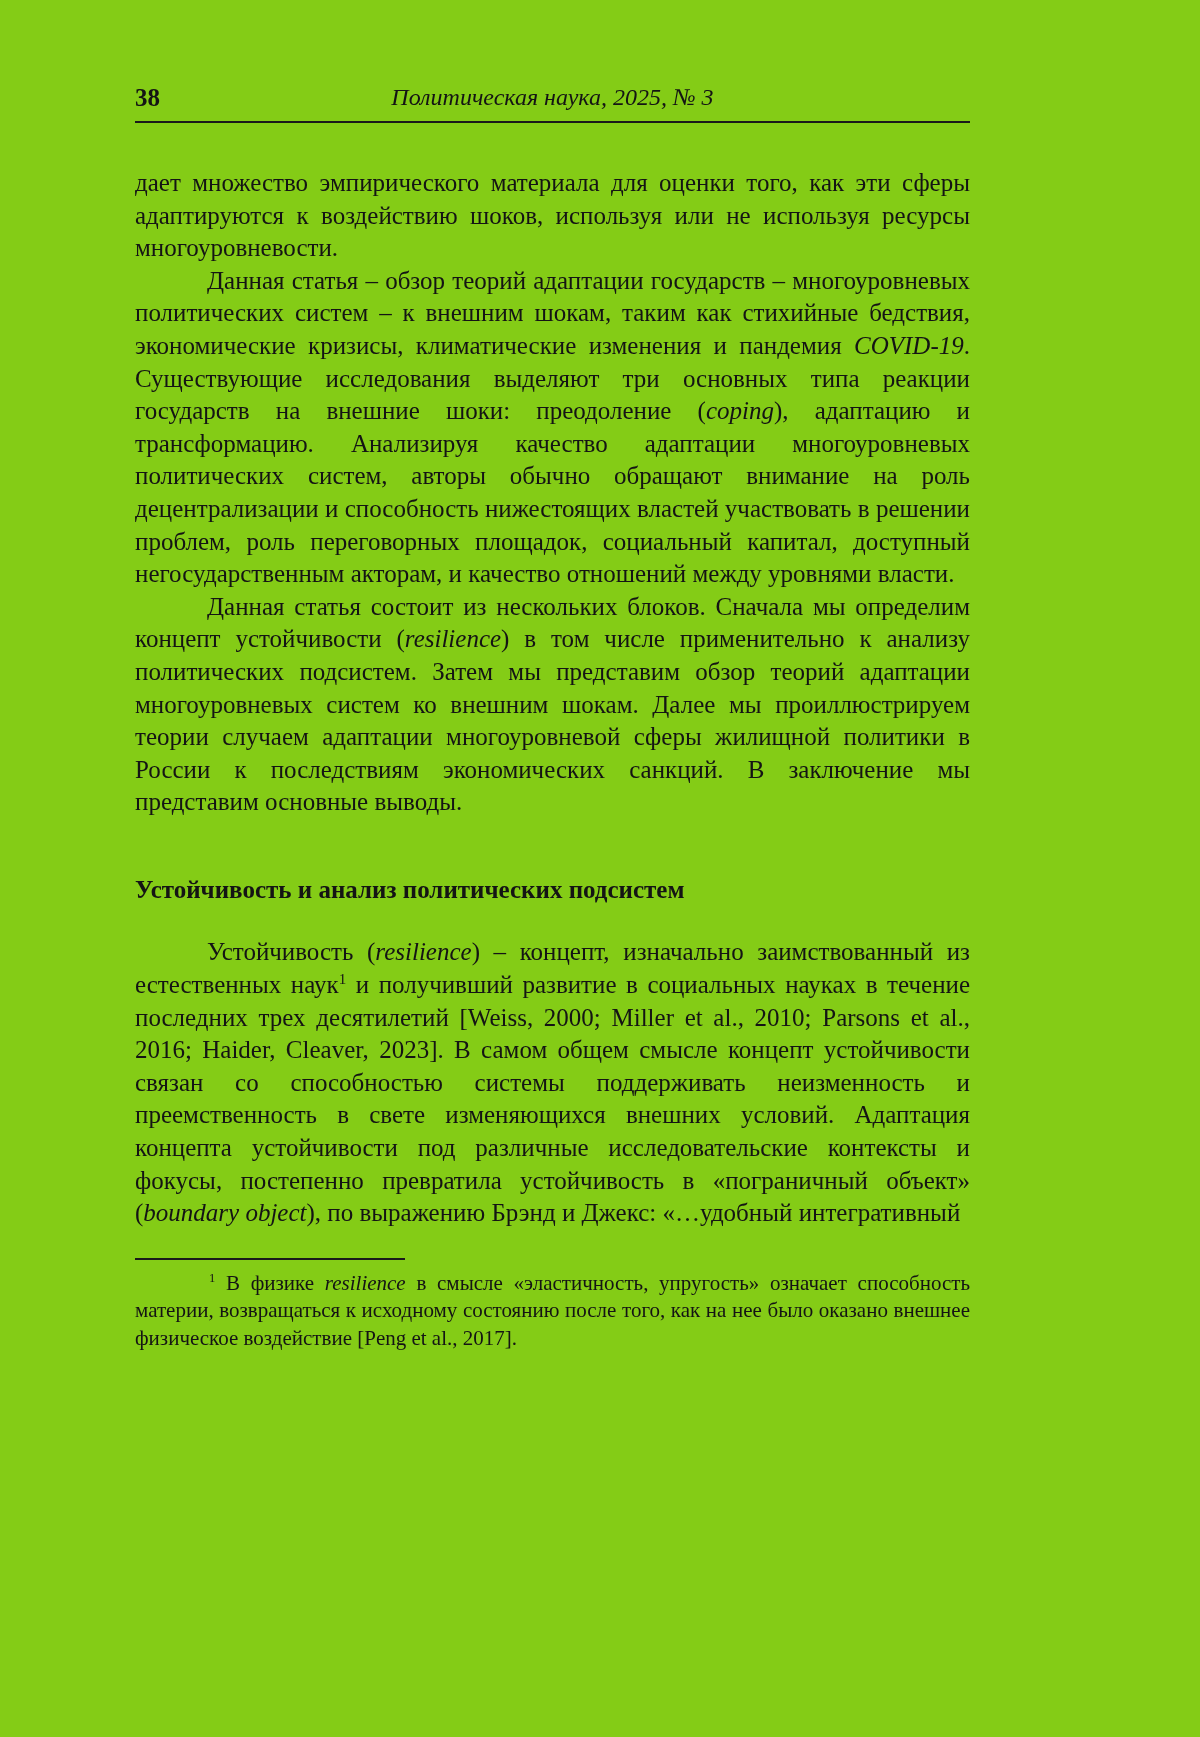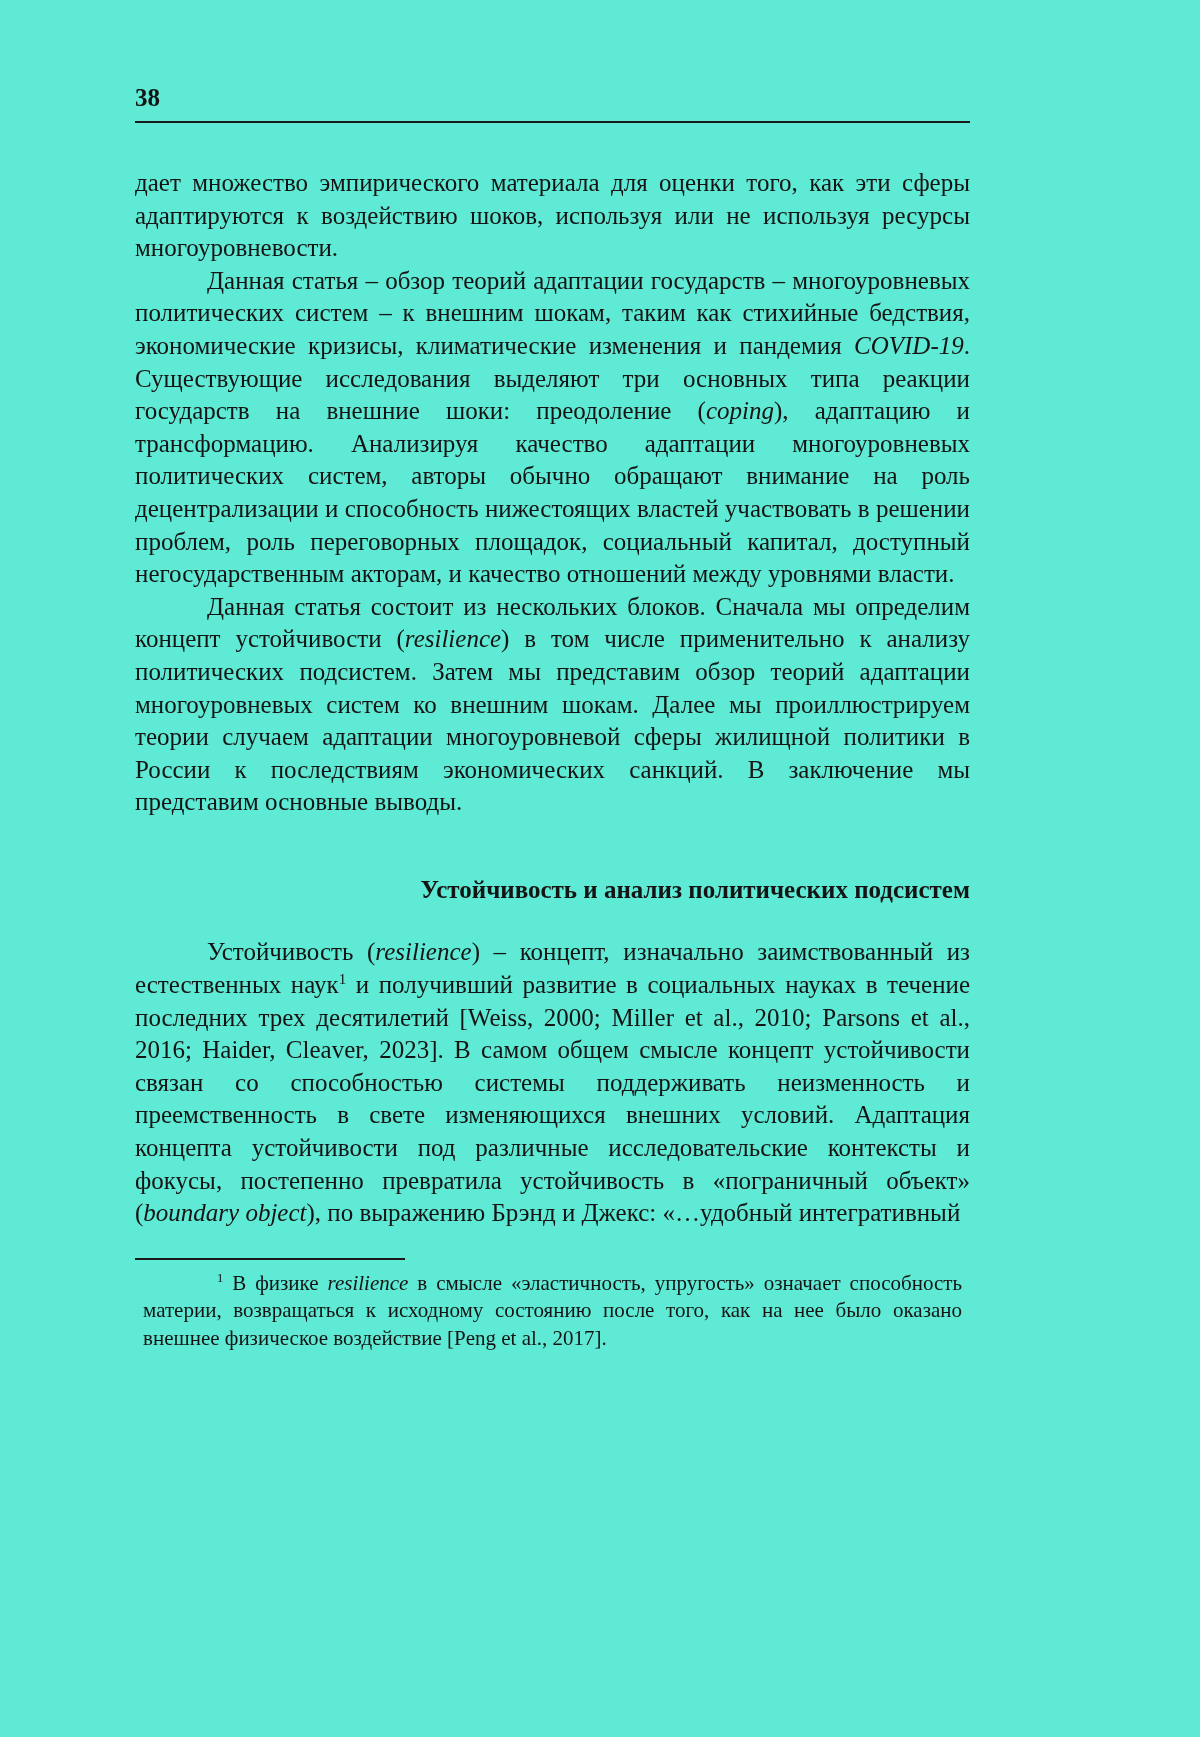--- a/index.html
+++ b/index.html
@@ -5,21 +5,21 @@
   html, body {
     margin: 0;
     padding: 0;
     background: #ffffff;
   }
   .page {
     position: relative;
     width: 1200px;
     min-height: 1737px;
     box-sizing: border-box;
-    background: #5eead4;
+    background: #84cc16;
     color: #141414;
     font-family: "Liberation Serif", "DejaVu Serif", serif;
     padding: 84px 230px 60px 135px;
   }
   .page-header {
     position: relative;
     height: 32px;
     font-size: 24px;
   }
   .page-number {
@@ -51,21 +51,21 @@
   }
   .article-body p {
     margin: 0;
   }
   .indent {
     text-indent: 72px;
   }
   .section-heading {
     font-size: 25px;
     font-weight: bold;
-    text-align: right;
+    text-align: left;
     text-indent: 0;
     margin: 55px 0 30px 0;
     line-height: 32.6px;
   }
   em {
     font-style: italic;
   }
   sup {
     font-size: 60%;
     line-height: 0;
@@ -78,32 +78,33 @@
     width: 270px;
     border: none;
     border-top: 2px solid #1a1a1a;
     margin: 0 0 10px 0;
   }
   .footnote {
     font-size: 21px;
     line-height: 27.6px;
     text-align: justify;
     text-indent: 74px;
-    margin: 8px;
+    margin: 0;
     hyphens: auto;
     -webkit-hyphens: auto;
   }
 </style>
 </head>
 <body>
 
 <div class="page">
 
   <header class="page-header">
     <span class="page-number">38</span>
+    <span class="journal-title">Политическая наука, 2025, № 3</span>
   </header>
 
   <hr class="header-rule">
 
   <main class="article-body">
     <p class="body-paragraph"><span>дает множество эмпирического материала для оценки того, как эти сферы адаптируются к воздействию шоков, используя или не используя ресурсы многоуровневости.</span></p>
     <p class="body-paragraph indent"><span>Данная статья – обзор теорий адаптации государств – многоуровневых политических систем – к внешним шокам, таким как стихийные бедствия, экономические кризисы, климатические изменения и пандемия </span><em>COVID-19</em><span>. Существующие исследования выделяют три основных типа реакции государств на внешние шоки: преодоление (</span><em>coping</em><span>), адаптацию и трансформацию. Анализируя качество адаптации многоуровневых политических систем, авторы обычно обращают внимание на роль децентрализации и способность нижестоящих властей участвовать в решении проблем, роль переговорных площадок, социальный капитал, доступный негосударственным акторам, и качество отношений между уровнями власти.</span></p>
     <p class="body-paragraph indent"><span>Данная статья состоит из нескольких блоков. Сначала мы определим концепт устойчивости (</span><em>resilience</em><span>) в том числе применительно к анализу политических подсистем. Затем мы представим обзор теорий адаптации многоуровневых систем ко внешним шокам. Далее мы проиллюстрируем теории случаем адаптации многоуровневой сферы жилищной политики в России к последствиям экономических санкций. В заключение мы представим основные выводы.</span></p>
 
     <h2 class="section-heading">Устойчивость и анализ политических подсистем</h2>

